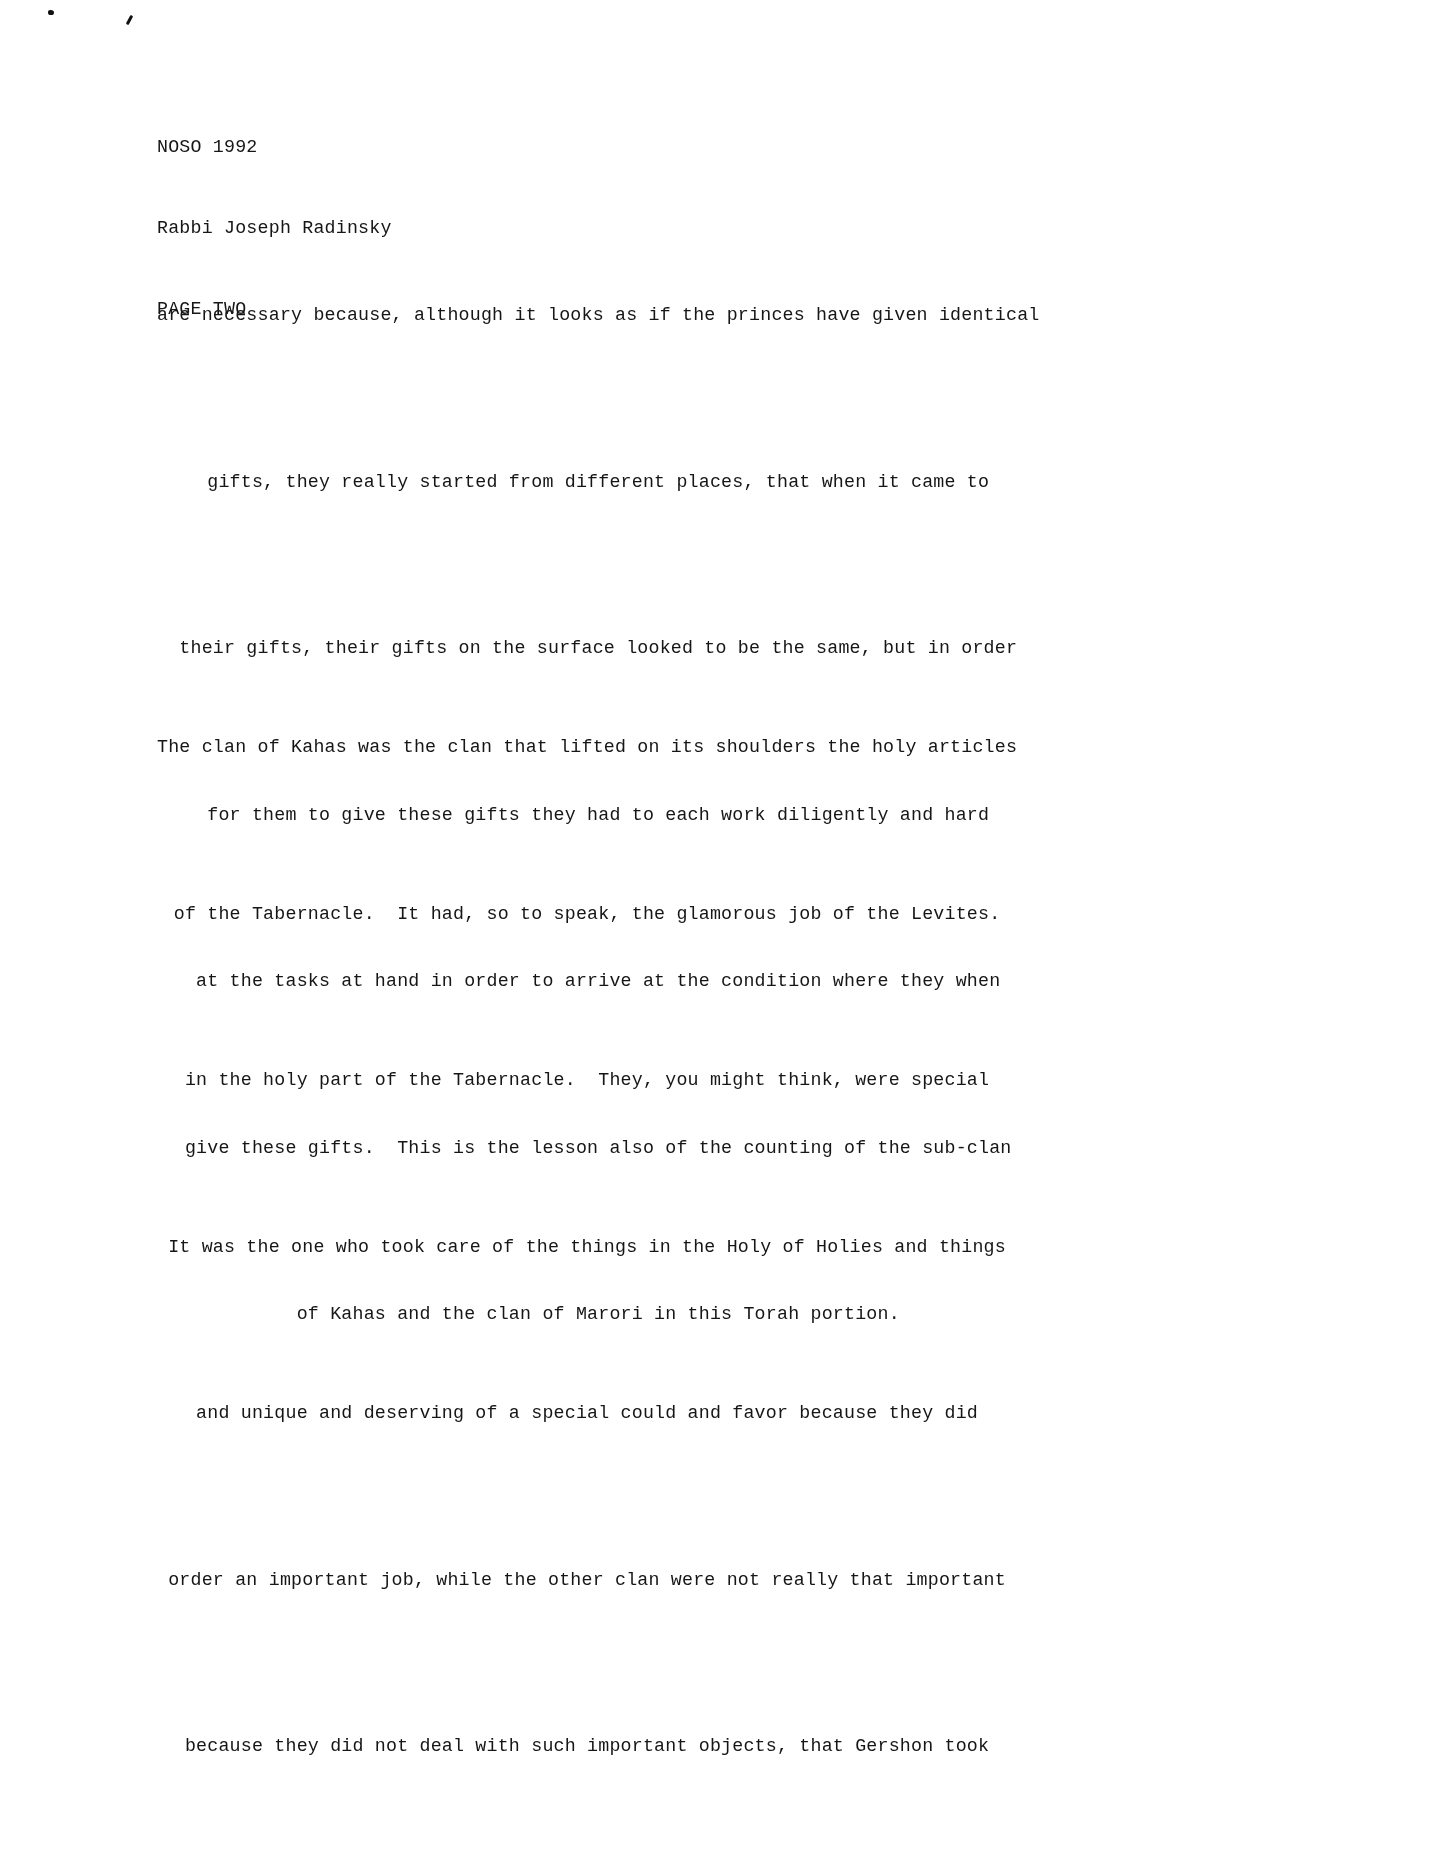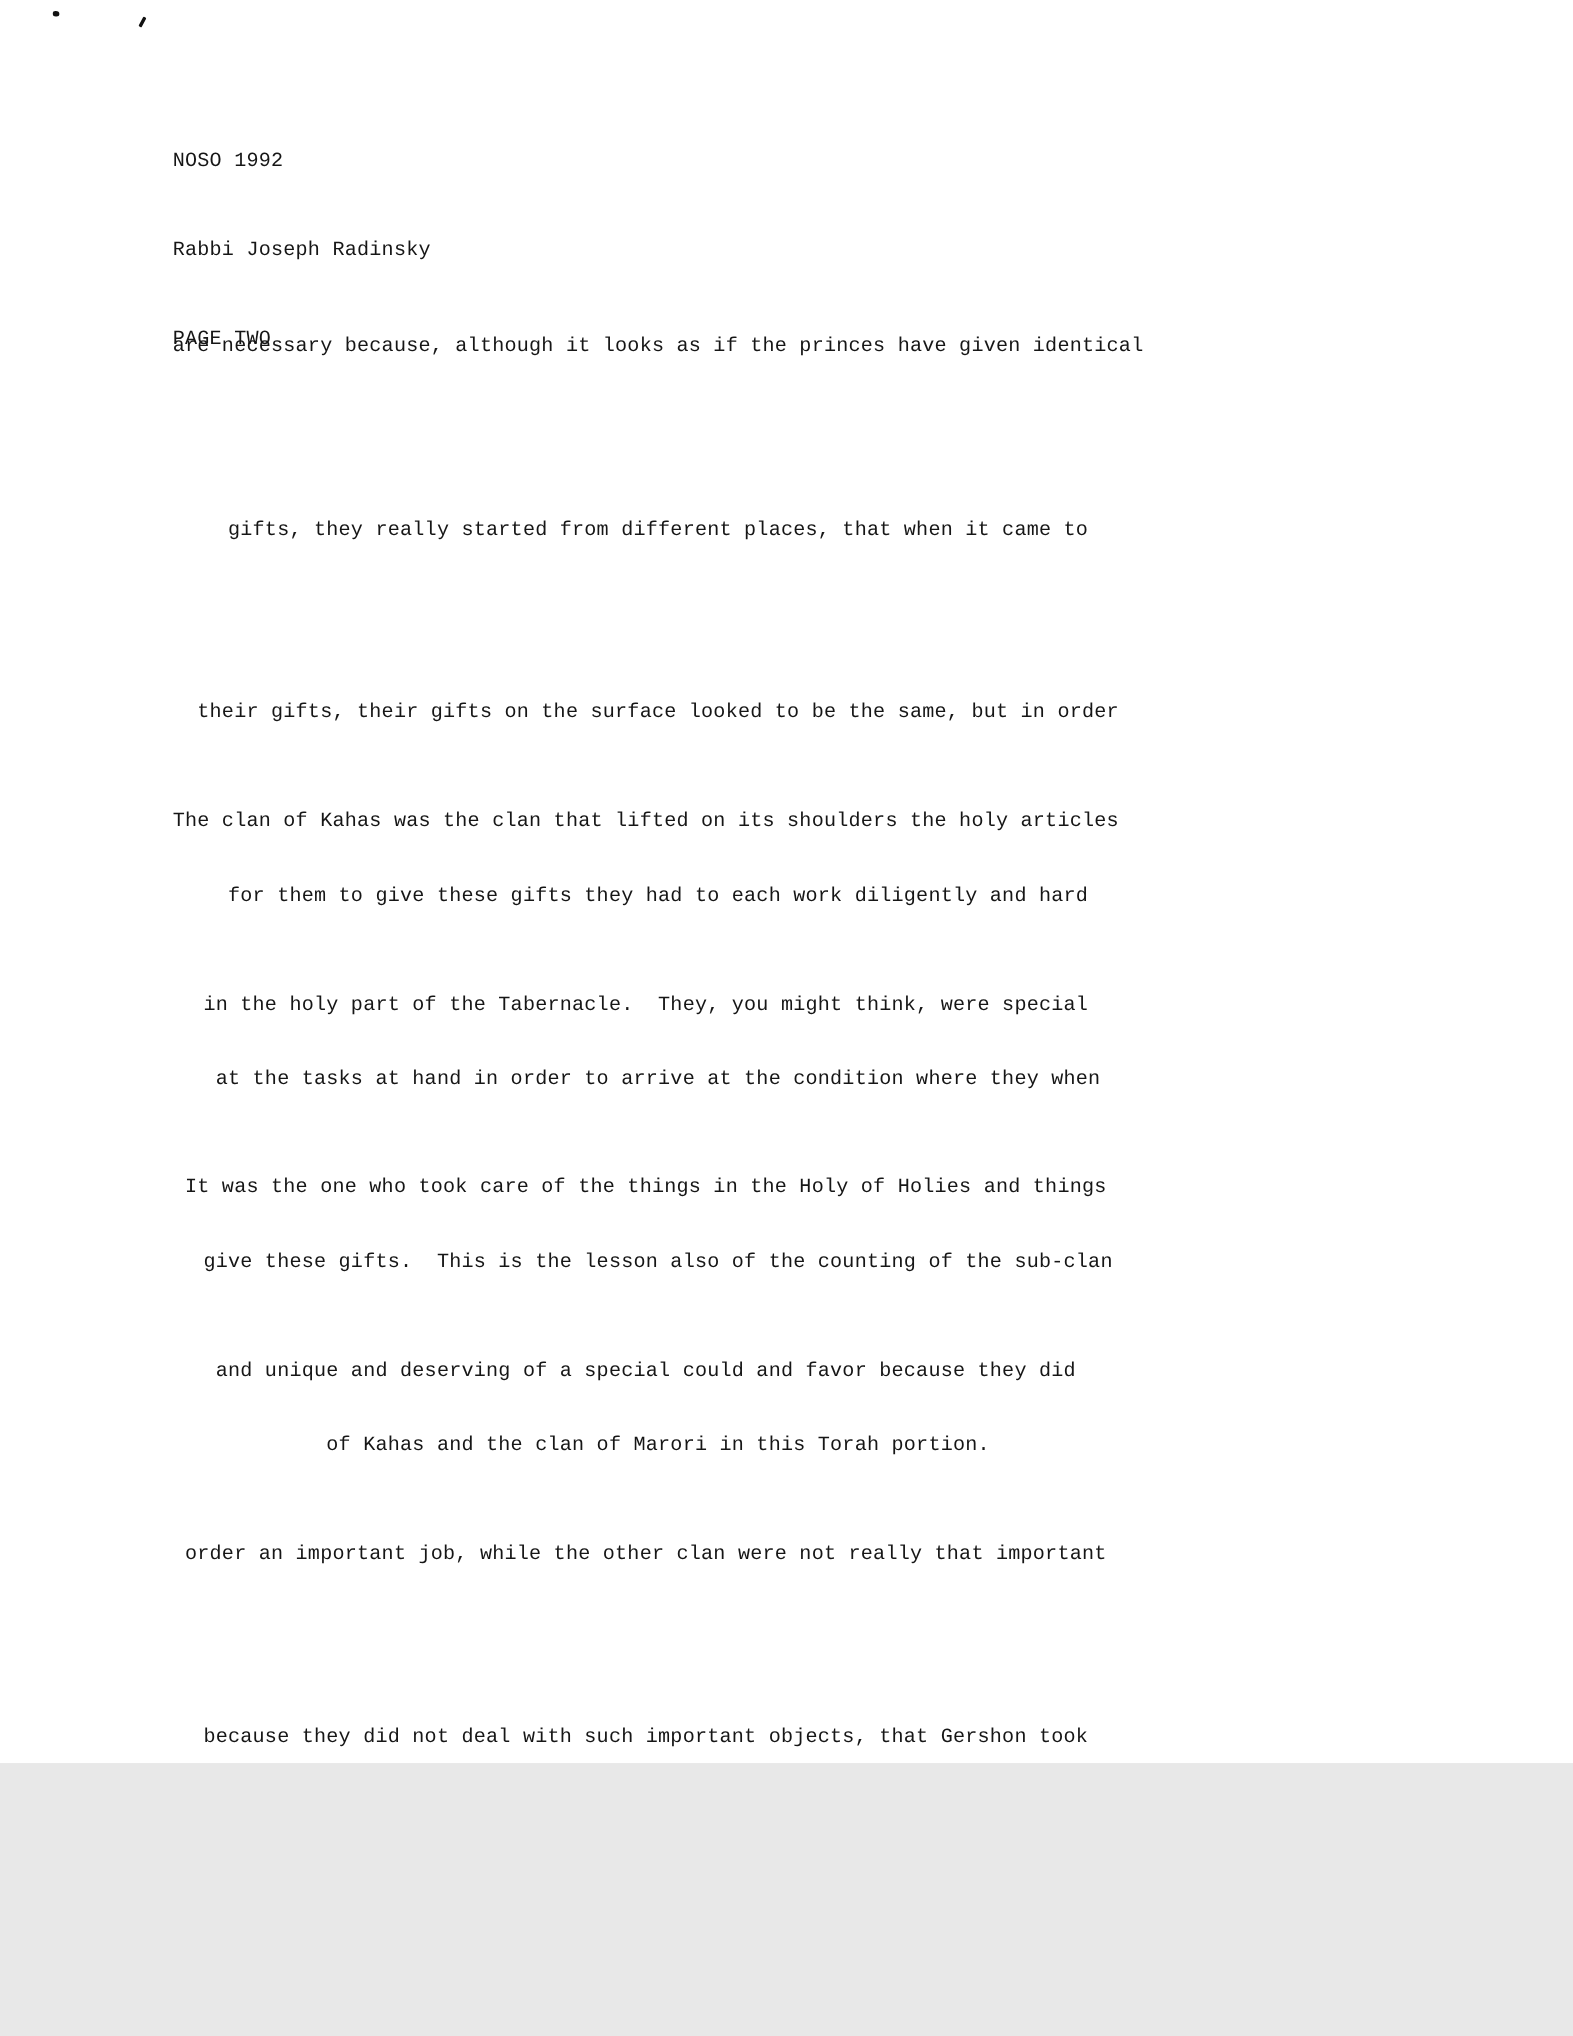--- a/index.html
+++ b/index.html
@@ -3,21 +3,21 @@
 <meta charset="utf-8">
 <style>
   html, body {
     margin: 0;
     padding: 0;
     background: #e8e8e8;
   }
   .page {
     position: relative;
     width: 1430px;
-    height: 1603px;
+    height: 1851px;
     background: #ffffff;
     overflow: hidden;
     font-family: "Liberation Mono", "DejaVu Sans Mono", monospace;
     color: #161616;
   }
   .scan-dot {
     position: absolute;
     left: 48px;
     top: 10px;
     width: 6px;
@@ -76,20 +76,21 @@
     <div class="tline">gifts, they really started from different places, that when it came to</div>
     <div class="tline">their gifts, their gifts on the surface looked to be the same, but in order</div>
     <div class="tline">for them to give these gifts they had to each work diligently and hard</div>
     <div class="tline">at the tasks at hand in order to arrive at the condition where they when</div>
     <div class="tline">give these gifts.  This is the lesson also of the counting of the sub-clan</div>
     <div class="tline">of Kahas and the clan of Marori in this Torah portion.</div>
   </div>
 
   <div class="para para-2">
     <div class="tline">The clan of Kahas was the clan that lifted on its shoulders the holy articles</div>
+    <div class="tline">of the Tabernacle.  It had, so to speak, the glamorous job of the Levites.</div>
     <div class="tline">in the holy part of the Tabernacle.  They, you might think, were special</div>
     <div class="tline">It was the one who took care of the things in the Holy of Holies and things</div>
     <div class="tline">and unique and deserving of a special could and favor because they did</div>
     <div class="tline">order an important job, while the other clan were not really that important</div>
     <div class="tline">because they did not deal with such important objects, that Gershon took</div>
     
     
     
     
     

